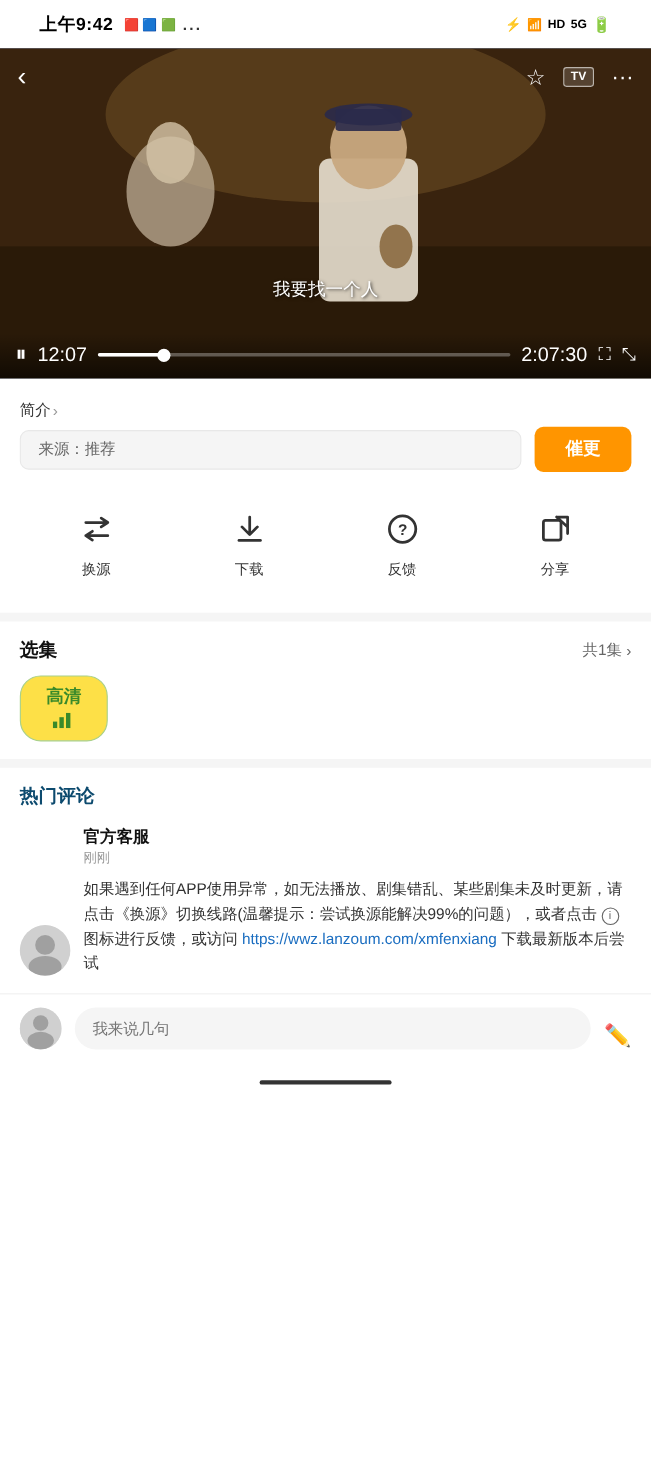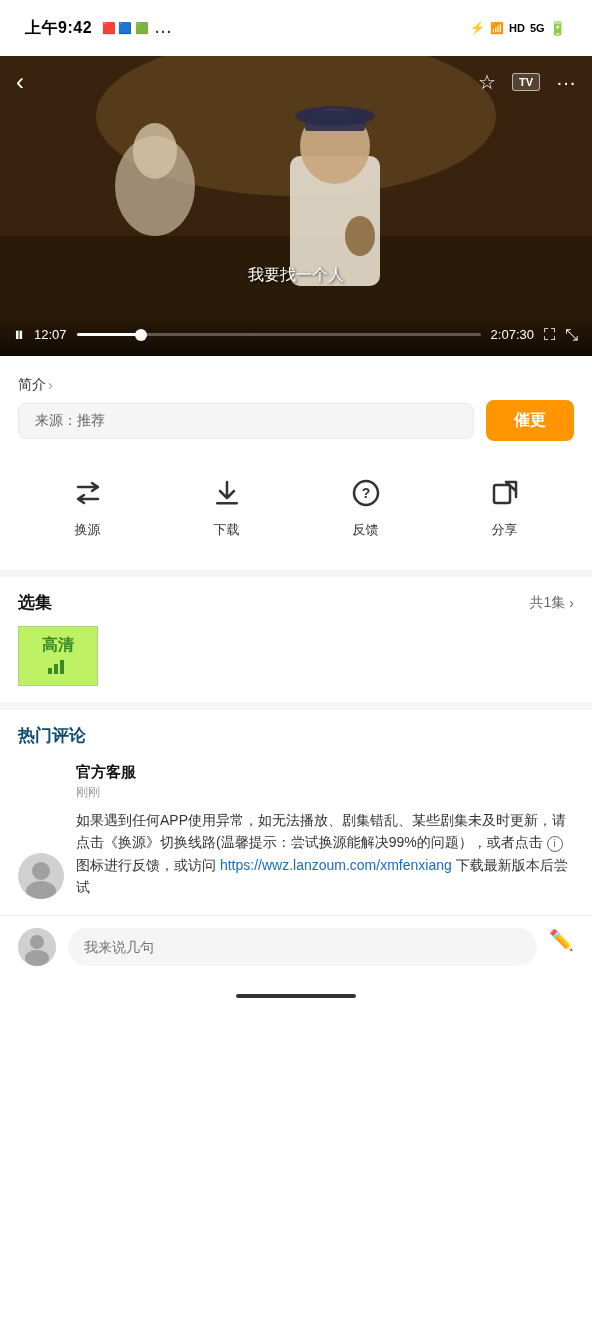--- a/index.html
+++ b/index.html
@@ -8,25 +8,25 @@
       width: 592px;
       min-height: 1325px;
       background: #fff;
       font-family: -apple-system, "PingFang SC", "Helvetica Neue", sans-serif;
       overflow-x: hidden;
     }
 
     
     .status-bar {
       background: #fff;
-      height: 56px;
+      height: 44px;
       display: flex;
       align-items: center;
       justify-content: space-between;
-      padding: 0 25px;
+      padding: 0 36px;
       font-size: 15px;
       font-weight: 600;
     }
     .status-time { font-size: 16px; font-weight: 700; letter-spacing: 0.5px; }
     .status-icons { display: flex; align-items: center; gap: 5px; font-size: 12px; }
     .status-left { display: flex; align-items: center; gap: 6px; }
     .status-dots { font-size: 14px; color: #333; letter-spacing: 2px; }
 
     
     .video-player {
@@ -95,21 +95,21 @@
       right: 0;
       padding: 8px 14px 10px;
       background: linear-gradient(transparent, rgba(0,0,0,0.6));
     }
     .progress-row {
       display: flex;
       align-items: center;
       gap: 10px;
       margin-bottom: 0;
     }
-    .time-text { color: #fff; font-size: 13px; white-space: nowrap; }
+    .time-text { color: #fff; font-size: 18px; white-space: nowrap; }
     .progress-bar {
       flex: 1;
       height: 3px;
       background: rgba(255,255,255,0.3);
       border-radius: 2px;
       position: relative;
     }
     .progress-fill {
       height: 100%;
       background: #fff;
@@ -242,22 +242,22 @@
     }
 
     
     .episode-item {
       display: inline-flex;
       flex-direction: column;
       align-items: center;
       justify-content: center;
       width: 80px;
       height: 60px;
-      background: #bef264;
-      border-radius: 0;
+      background: #fde047;
+      border-radius: 19px;
       border: 1.5px solid #a8d08a;
       cursor: pointer;
       margin-bottom: 16px;
     }
     .episode-label {
       font-size: 16px;
       font-weight: 600;
       color: #3a8a2a;
     }
     .episode-quality-icon {
@@ -290,21 +290,21 @@
     .comment-link { color: #1a6dc0; text-decoration: none; }
 
     
     .comment-input-bar {
       position: sticky;
       bottom: 0;
       background: #fff;
       padding: 12px 18px 20px;
       border-top: 1px solid #f0f0f0;
       display: flex;
-      align-items: flex-start;
+      align-items: flex-end;
       gap: 12px;
     }
     .comment-avatar-small {
       width: 38px;
       height: 38px;
       border-radius: 50%;
       background: #e0e0e0;
       flex-shrink: 0;
       display: flex;
       align-items: center;

